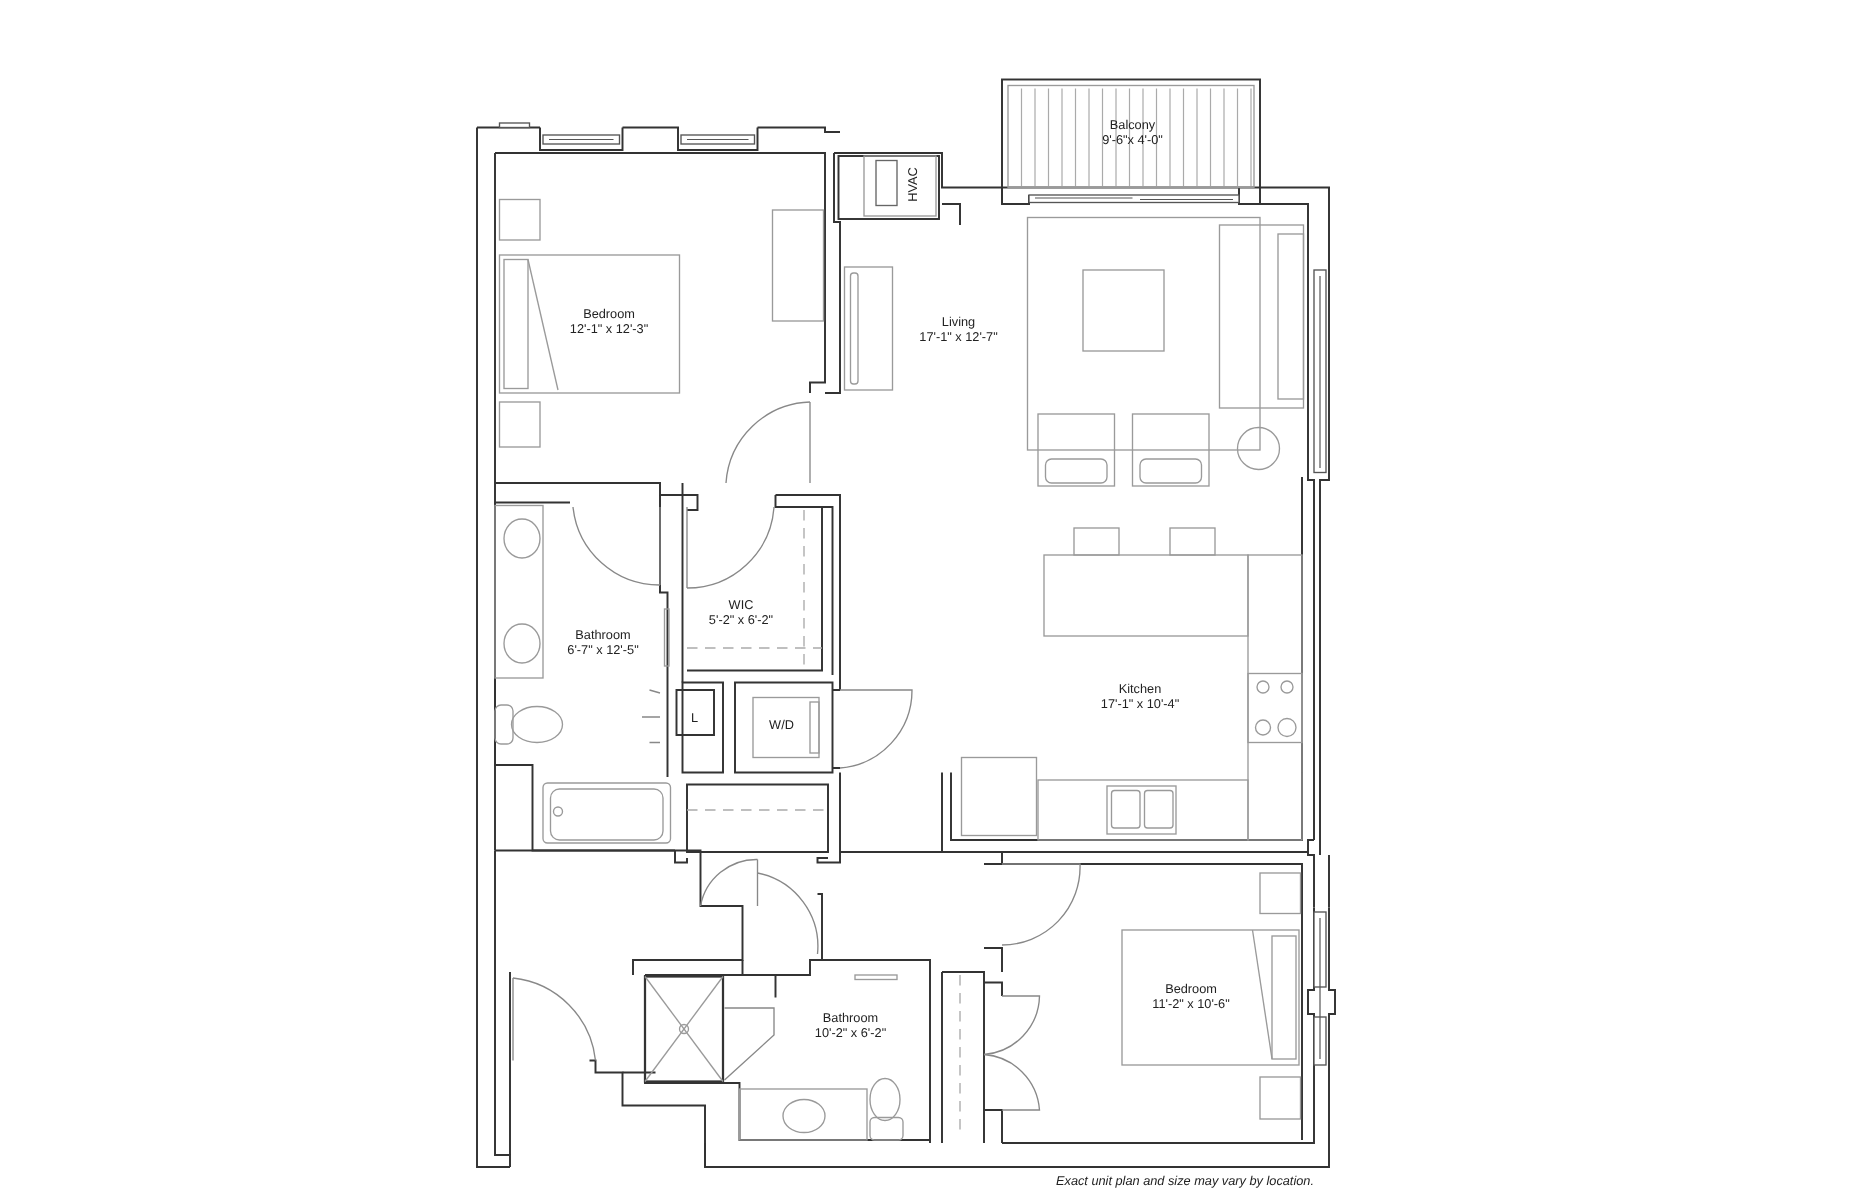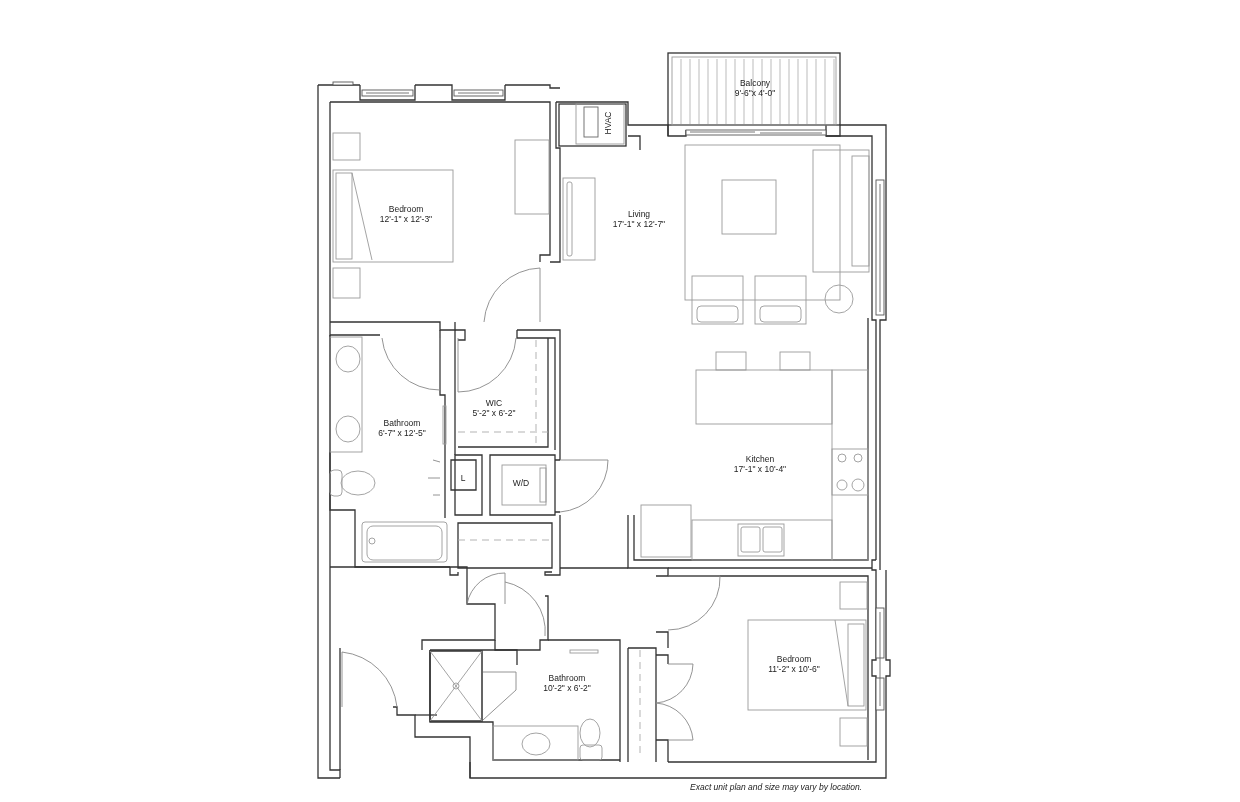--- a/index.html
+++ b/index.html
@@ -6,21 +6,21 @@
     body { width: 1240px; height: 802px; position: relative; overflow: hidden; font-family: "Liberation Sans", sans-serif; }
     #plan { position: absolute; left: 0; top: 0; width: 1240px; height: 802px; }
     .wall { fill: none; stroke: #333333; stroke-width: 1.3; }
     .wallthick { fill: none; stroke: #333333; stroke-width: 1.5; }
     .fur { fill: none; stroke: #9a9a9a; stroke-width: 0.9; }
     .furd { fill: none; stroke: #666666; stroke-width: 0.9; }
     .dash { fill: none; stroke: #aaaaaa; stroke-width: 0.9; stroke-dasharray: 7 5; }
     .door { fill: none; stroke: #888888; stroke-width: 0.9; }
     .win { fill: #ffffff; stroke: #555555; stroke-width: 0.9; }
     .lbl { font-family: "Liberation Sans", sans-serif; font-size: 8.5px; fill: #222222; text-anchor: middle; }
-    .disc { position: absolute; left: 690px; top: 782px; width: 200px; text-align: left; font-style: italic; font-size: 8.5px; color: #222222; font-family: "Liberation Sans", sans-serif; }
+    .disc { position: absolute; left: 690px; top: 782px; width: 200px; text-align: center; font-style: italic; font-size: 8.5px; color: #222222; font-family: "Liberation Sans", sans-serif; }
   </style>
 </head>
 <body>
 
 <svg id="plan" viewBox="0 0 1240 802" xmlns="http://www.w3.org/2000/svg">
 
   <g>
 
     <path class="wall" d="M318,85 L318,778 L340,778"></path>
     <path class="wall" d="M330,102 L330,567"></path>

